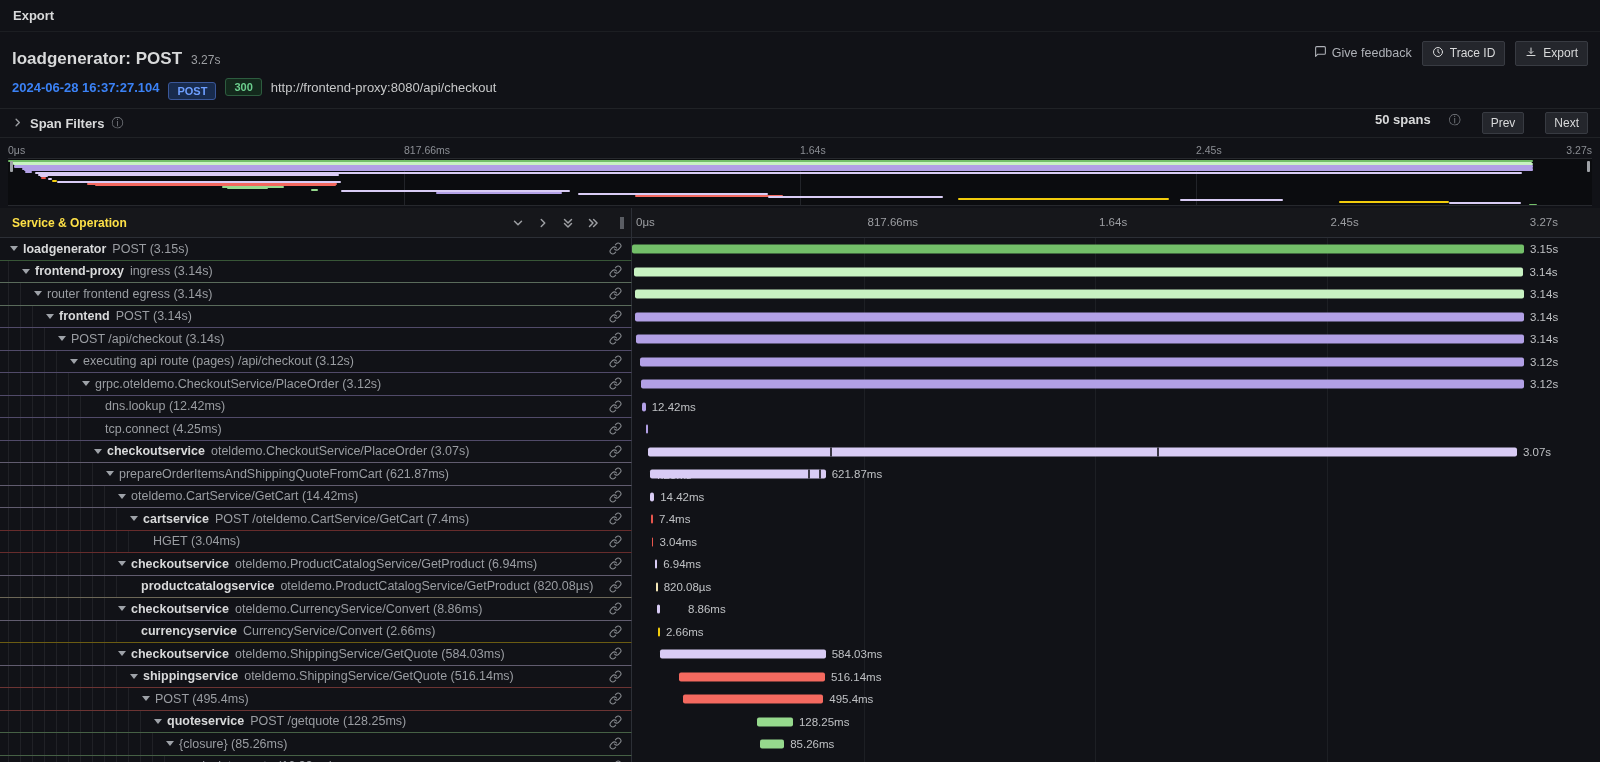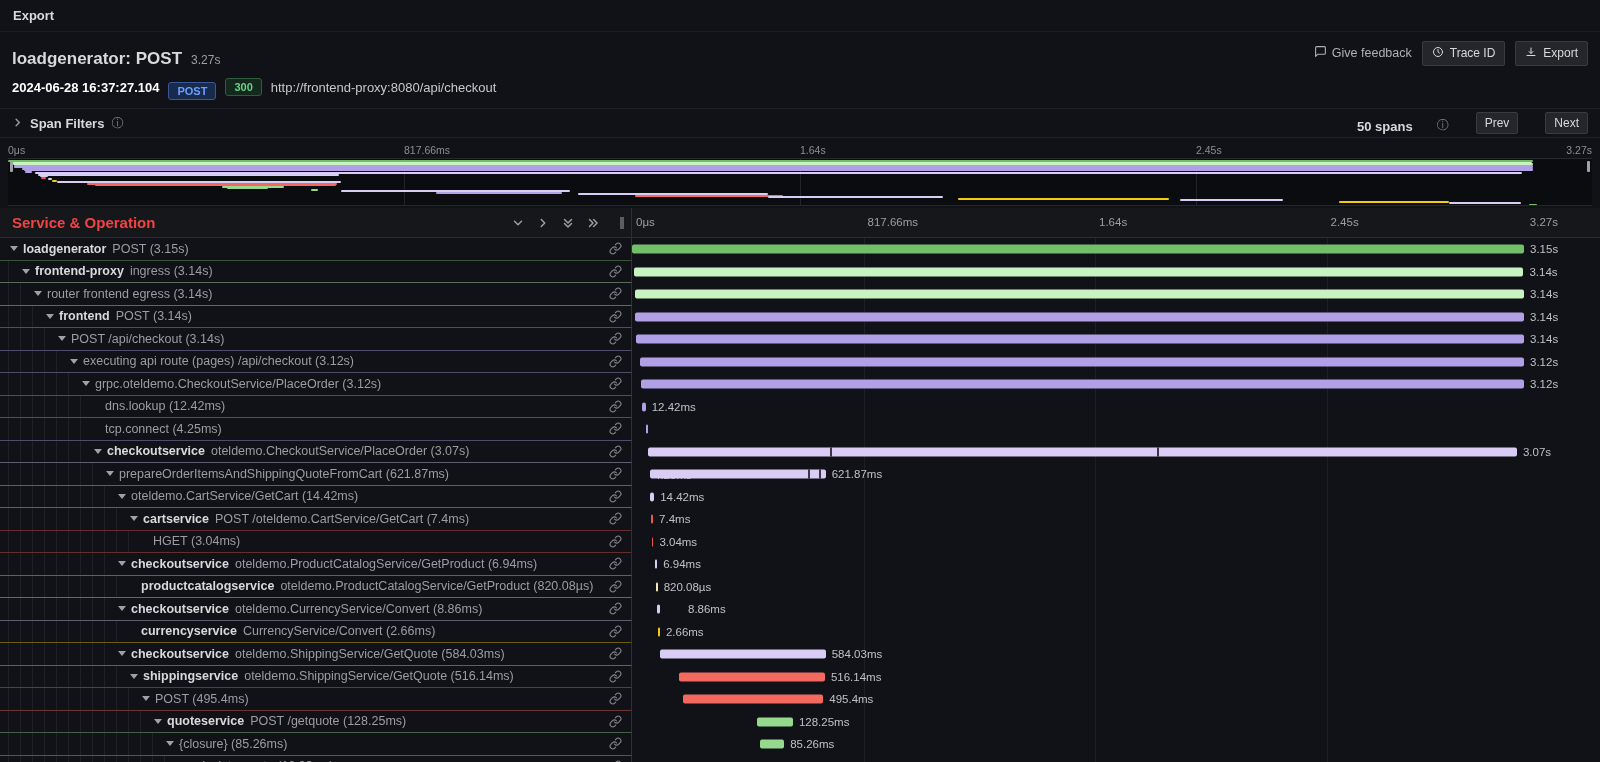--- a/index.html
+++ b/index.html
@@ -16,51 +16,51 @@
   .thdr-top { display:flex; align-items:center; justify-content:space-between; height:28px; }
   .thdr-title { display:flex; align-items:baseline; gap:9px; }
   .t1 { font-size:17px; font-weight:700; color:#d8d9da;margin-top:12px; }
   .t2 { font-size:12px; color:#9d9fa3; }
   .thdr-actions { display:flex; align-items:center; gap:10px; }
   .feedback { display:inline-flex; align-items:center; gap:5px; font-size:12.5px; color:#aeb1b7; cursor:pointer; }
   .btn { display:inline-flex; align-items:center; gap:6px; background:#24262c; border:1px solid #383b42;
     border-radius:2px; color:#d8d9da; font-size:12px; font-family:inherit; height:25px; padding:0 9px; cursor:pointer; }
   .btn.sm { height:22px; padding:0 8px; }
   .thdr-sub { display:flex; align-items:center; gap:9px; margin-top:7px; }
-  .ts { font-size:13px; font-weight:600; color:#ffffff;text-align:center; }
+  .ts { font-size:13px; font-weight:600; color:#3b82f6;text-align:center; }
   .chip { font-size:11px; font-weight:600; border-radius:3px; padding:2px 8px; }
   .chip-blue  { color:#6e9fff; background:#182b4d; border:1px solid #3a5799;margin-top:8px; }
   .chip-green { color:#6ccf8e; background:#13291c; border:1px solid #2d5c3f; }
   .url { font-size:13px; color:#c7c8c9; }
 
   
   .fbar { height:30px; border-top:1px solid #202226; border-bottom:1px solid #202226;
     display:flex; align-items:center; justify-content:space-between; padding:0 12px; }
   .fleft { display:flex; align-items:center; gap:7px; cursor:pointer; }
   .flabel { font-size:13px; font-weight:700; color:#d8d9da; }
   .info { font-size:12px; color:#7d8086; }
-  .fright { display:flex; align-items:flex-end; gap:24px; }
+  .fright { display:flex; align-items:flex-start; gap:18px; }
   .spancount { font-size:13px; font-weight:700; color:#d8d9da; }
   .fright .btn.sm { margin-left:3px; }
 
   
   .minimap { padding-top:4px; }
   .mm-ruler { height:16px; position:relative; margin:0 8px; font-size:10.5px; color:#8b8e94; }
   .mm-ruler span { position:absolute; top:2px; }
   .mm-canvas { height:48px; margin:0 8px; background:#0b0c0f; border-top:1px solid #26282d;
     border-bottom:1px solid #26282d; position:relative; overflow:hidden; }
   .mm-grid i { position:absolute; top:0; bottom:0; width:1px; background:#222429; }
   .mm-line { position:absolute; height:2px; border-radius:1px; display:block; }
   .mm-h { position:absolute; top:2px; width:3px; height:11px; background:#9fa2a7; border-radius:1px; }
 
   
   .tbl-header { height:30px; display:flex; background:#16171b; border-bottom:1px solid #2c2f36; margin-top:2px; }
   .tbl-left { width:632px; flex:none; display:flex; align-items:center; padding-left:12px;
     border-right:1px solid #2c2f36; }
-  .soh { font-size:15px; font-weight:700; color:#ef4444; }
+  .soh { font-size:12px; font-weight:700; color:#fde047; }
   .hicons { margin-left:auto; display:flex; align-items:center; gap:11px; padding-right:2px; }
   .hicons .ic { display:inline-flex; cursor:pointer; color:#9d9fa3; }
   .grip { width:2px; height:12px; border-left:2px solid #5a5d63; border-right:2px solid #5a5d63;
     margin:0 5px 0 9px; cursor:col-resize; }
   .tbl-right { flex:1; position:relative; margin-right:42px; font-size:11.5px; color:#9d9fa3; }
   .tbl-right span { position:absolute; top:8px; }
 
   
   .tbl-body { position:relative; }
   .grid { position:absolute; top:0; bottom:0; left:632px; right:42px; pointer-events:none; }

